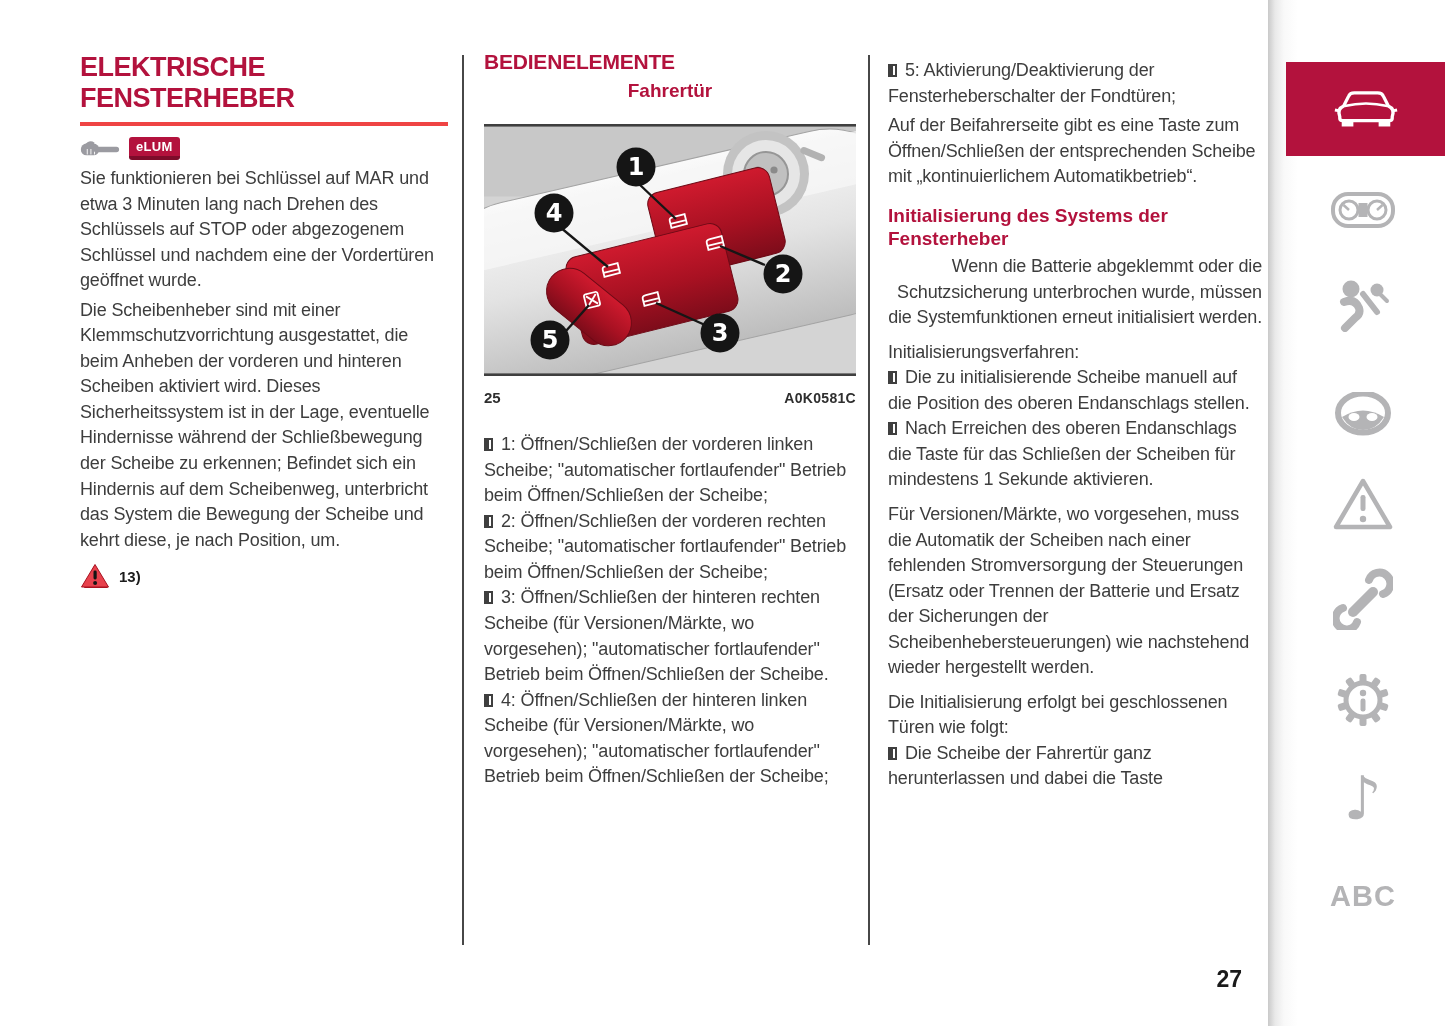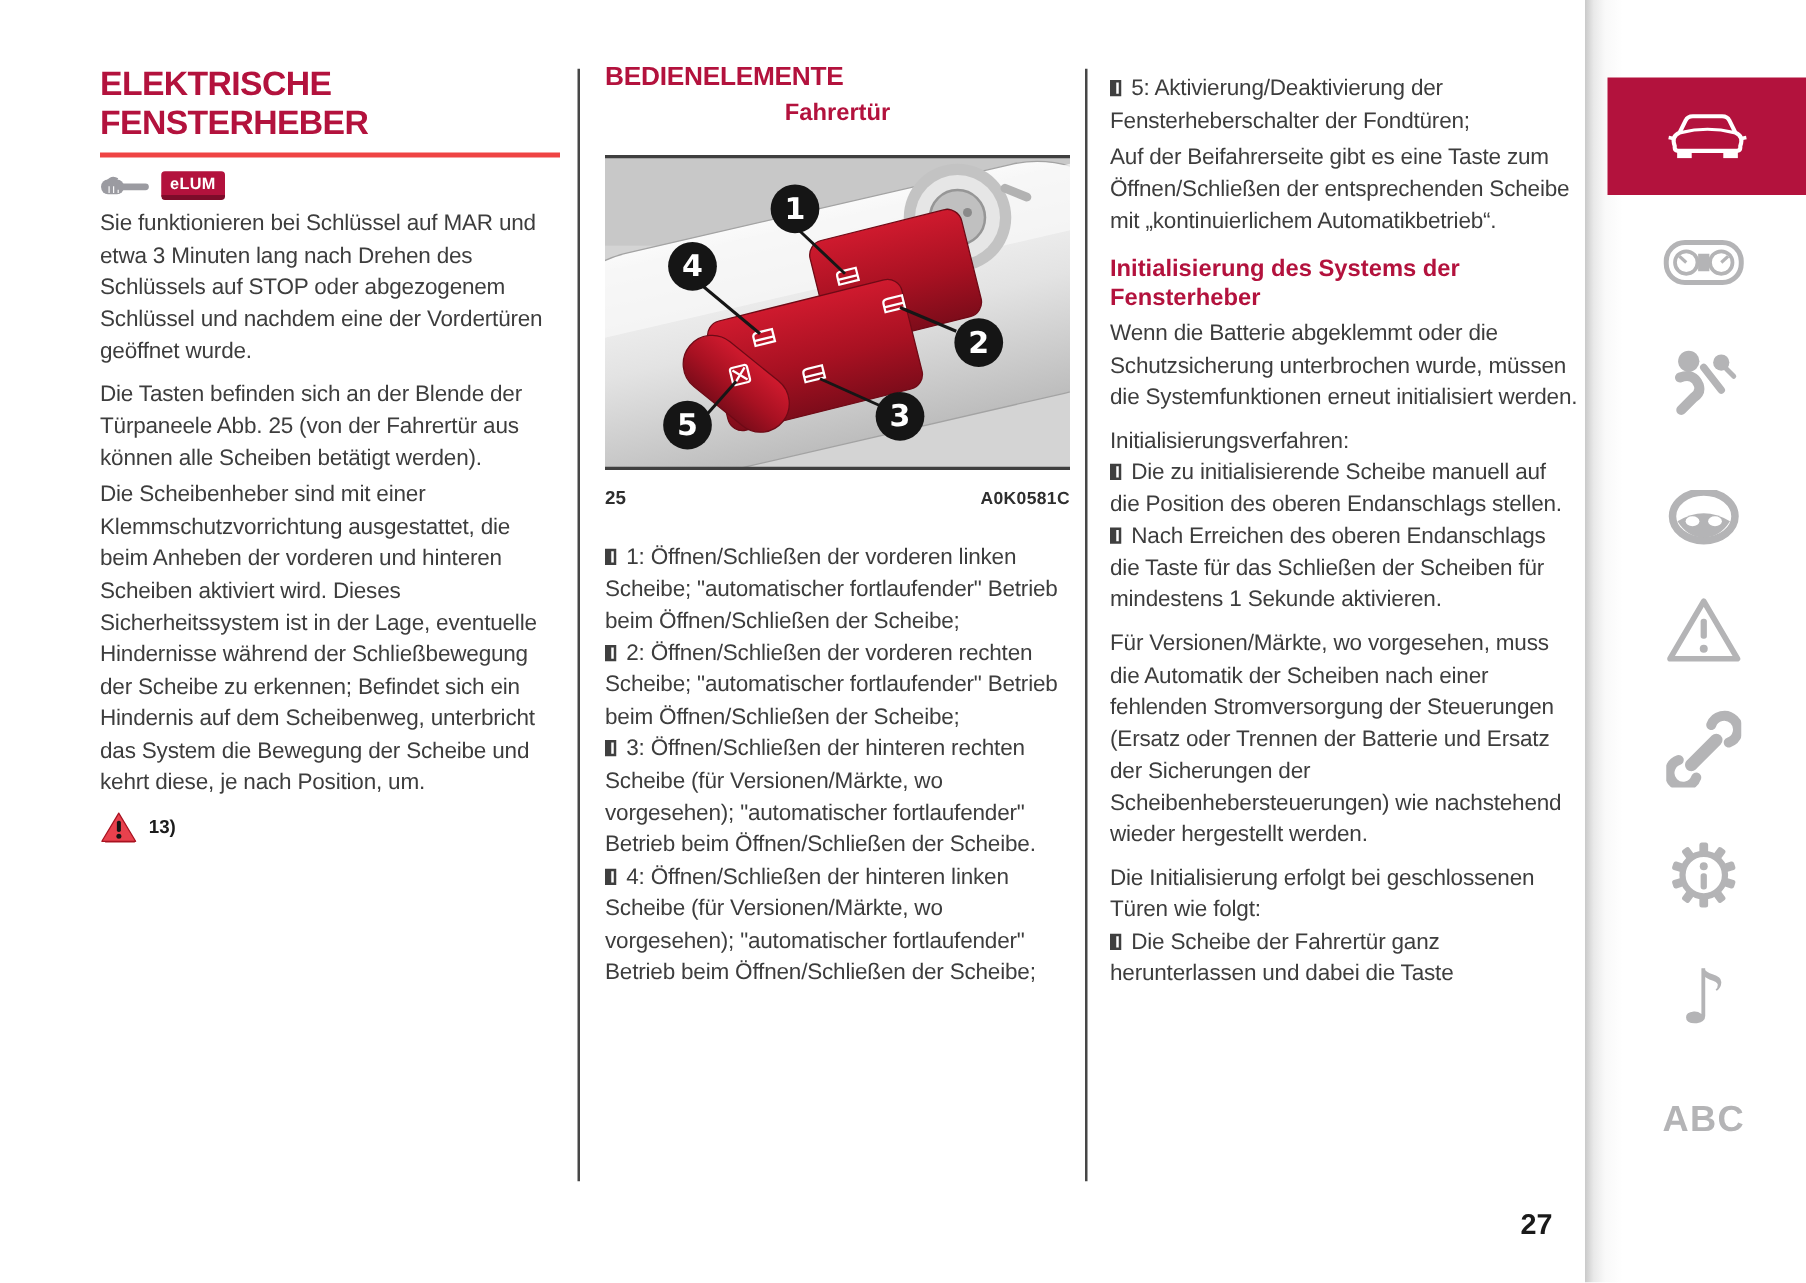--- a/index.html
+++ b/index.html
@@ -68,21 +68,20 @@
       <rect x="1" y="6" width="20" height="13" rx="6" fill="#9b9ba1"></rect>
       <rect x="14" y="9.5" width="29" height="6" rx="3" fill="#9b9ba1"></rect>
       <line x1="8" y1="12" x2="8" y2="18" stroke="#ffffff" stroke-width="1"></line>
       <line x1="12" y1="12" x2="12" y2="18" stroke="#ffffff" stroke-width="1"></line>
       <line x1="16" y1="15" x2="16" y2="18" stroke="#ffffff" stroke-width="1"></line>
     </svg>
     <span class="elum-badge">eLUM</span>
   </div>
 
   <p class="body">Sie funktionieren bei Schlüssel auf MAR und etwa 3 Minuten lang nach Drehen des Schlüssels auf STOP oder abgezogenem Schlüssel und nachdem eine der Vordertüren geöffnet wurde.</p>
-  <p class="body gap-s">Die Tasten befinden sich an der Blende der Türpaneele Abb. 25 (von der Fahrertür aus können alle Scheiben betätigt werden).</p>
 
   <p class="body" style="margin-top:4px;">Die Scheibenheber sind mit einer Klemmschutzvorrichtung ausgestattet, die beim Anheben der vorderen und hinteren Scheiben aktiviert wird. Dieses Sicherheitssystem ist in der Lage, eventuelle Hindernisse während der Schließbewegung der Scheibe zu erkennen; Befindet sich ein Hindernis auf dem Scheibenweg, unterbricht das System die Bewegung der Scheibe und kehrt diese, je nach Position, um.</p>
 
   <div class="warnrow">
     <svg width="30" height="26" viewBox="0 0 30 26">
       <path d="M14 3 L28 25 L4 25 Z" fill="#b01220"></path>
       <path d="M15 1.5 L28.5 24 L1.5 24 Z" fill="#e8414d" stroke="#a81220" stroke-width="1" stroke-linejoin="round"></path>
       <rect x="13.5" y="7.5" width="3.2" height="9" rx="1.4" fill="#141414"></rect>
       <circle cx="15.1" cy="20" r="2" fill="#141414"></circle>
     </svg>
@@ -190,21 +189,21 @@
     <p class="body"><span class="sq"></span><span>4: Öffnen/Schließen der hinteren linken Scheibe (für Versionen/Märkte, wo vorgesehen); "automatischer fortlaufender" Betrieb beim Öffnen/Schließen der Scheibe;</span></p>
   </div>
 </div>
 
 <div class="col" id="col3">
   <p class="body" style="margin-top:12px;"><span class="sq"></span><span>5: Aktivierung/Deaktivierung der Fensterheberschalter der Fondtüren;</span></p>
 
   <p class="body" style="margin-top:4px;">Auf der Beifahrerseite gibt es eine Taste zum Öffnen/Schließen der entsprechenden Scheibe mit „kontinuierlichem Automatikbetrieb“.</p>
 
   <h3 class="redhead gap-m">Initialisierung des Systems der Fensterheber</h3>
-  <p class="body" style="margin-top:4px;">Wenn die Batterie abgeklemmt oder die Schutzsicherung unterbrochen wurde, müssen die Systemfunktionen erneut initialisiert werden.</p>
+  <p class="body" style="margin-top:4px;text-align:right;">Wenn die Batterie abgeklemmt oder die Schutzsicherung unterbrochen wurde, müssen die Systemfunktionen erneut initialisiert werden.</p>
 
   <p class="body gap-s">Initialisierungsverfahren:</p>
   <p class="body"><span class="sq"></span><span>Die zu initialisierende Scheibe manuell auf die Position des oberen Endanschlags stellen.</span></p>
   <p class="body"><span class="sq"></span><span>Nach Erreichen des oberen Endanschlags die Taste für das Schließen der Scheiben für mindestens 1 Sekunde aktivieren.</span></p>
 
   <p class="body gap-s">Für Versionen/Märkte, wo vorgesehen, muss die Automatik der Scheiben nach einer fehlenden Stromversorgung der Steuerungen (Ersatz oder Trennen der Batterie und Ersatz der Sicherungen der Scheibenhebersteuerungen) wie nachstehend wieder hergestellt werden.</p>
   <p class="body gap-s">Die Initialisierung erfolgt bei geschlossenen Türen wie folgt:</p>
   <p class="body"><span class="sq"></span><span>Die Scheibe der Fahrertür ganz herunterlassen und dabei die Taste</span></p>
 </div>
 

